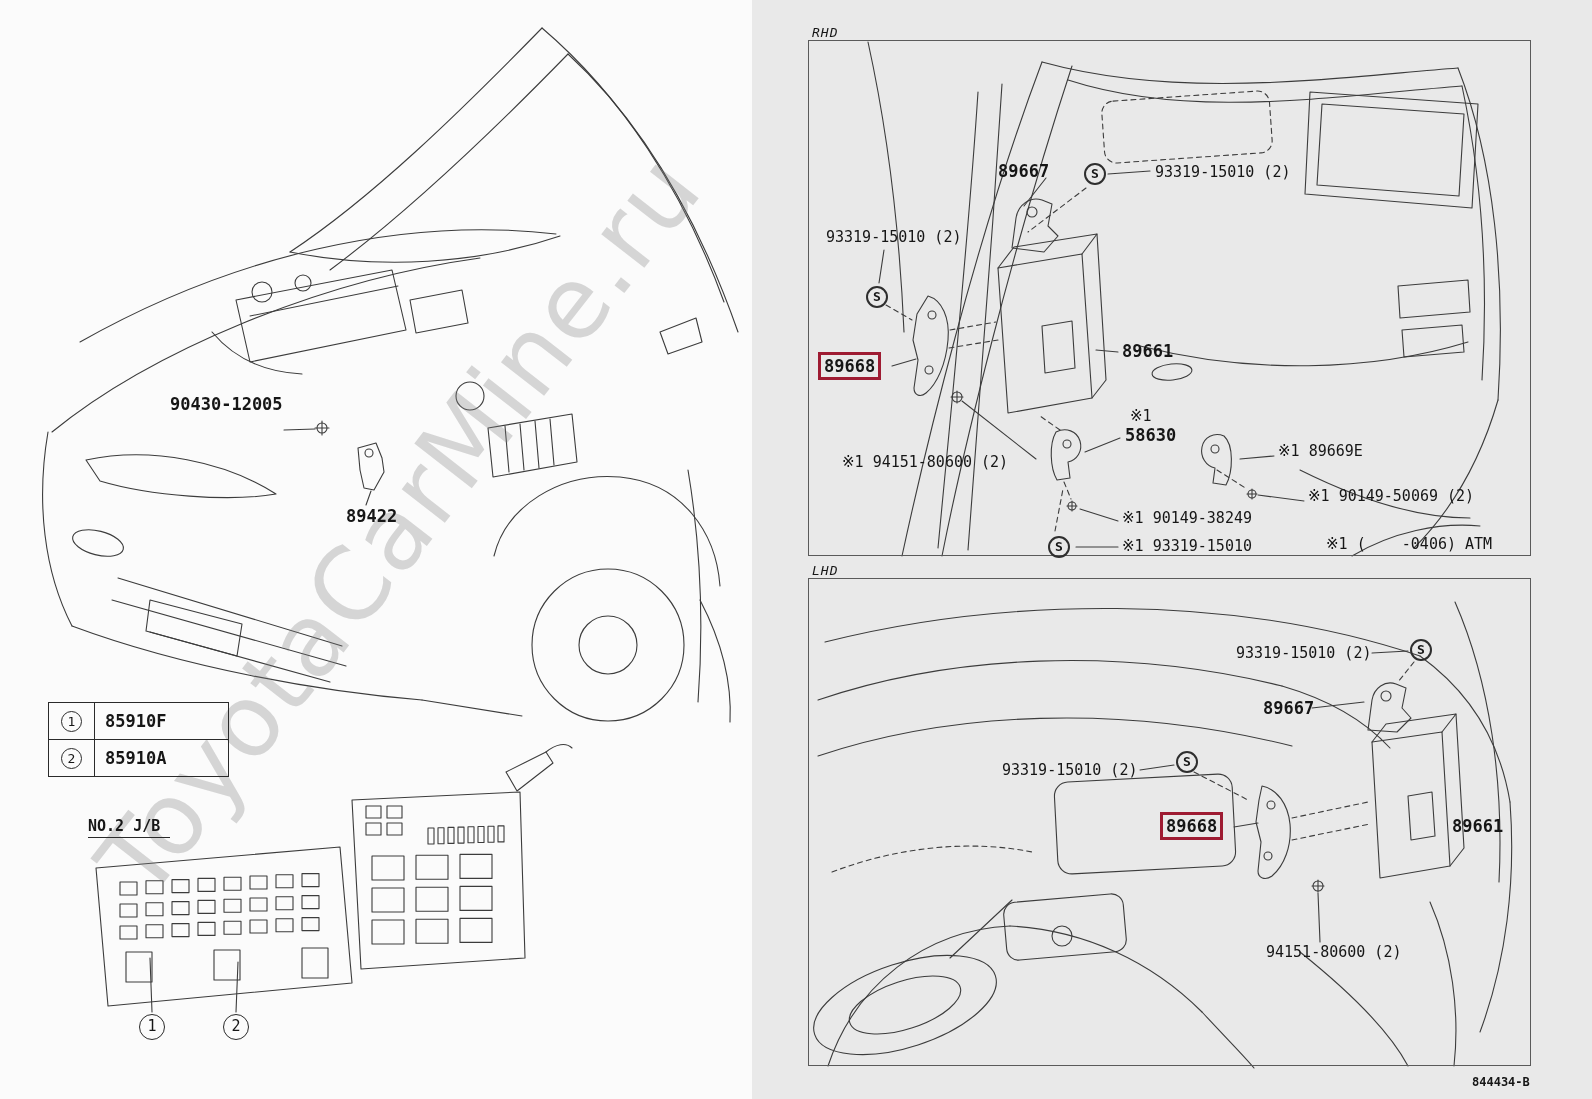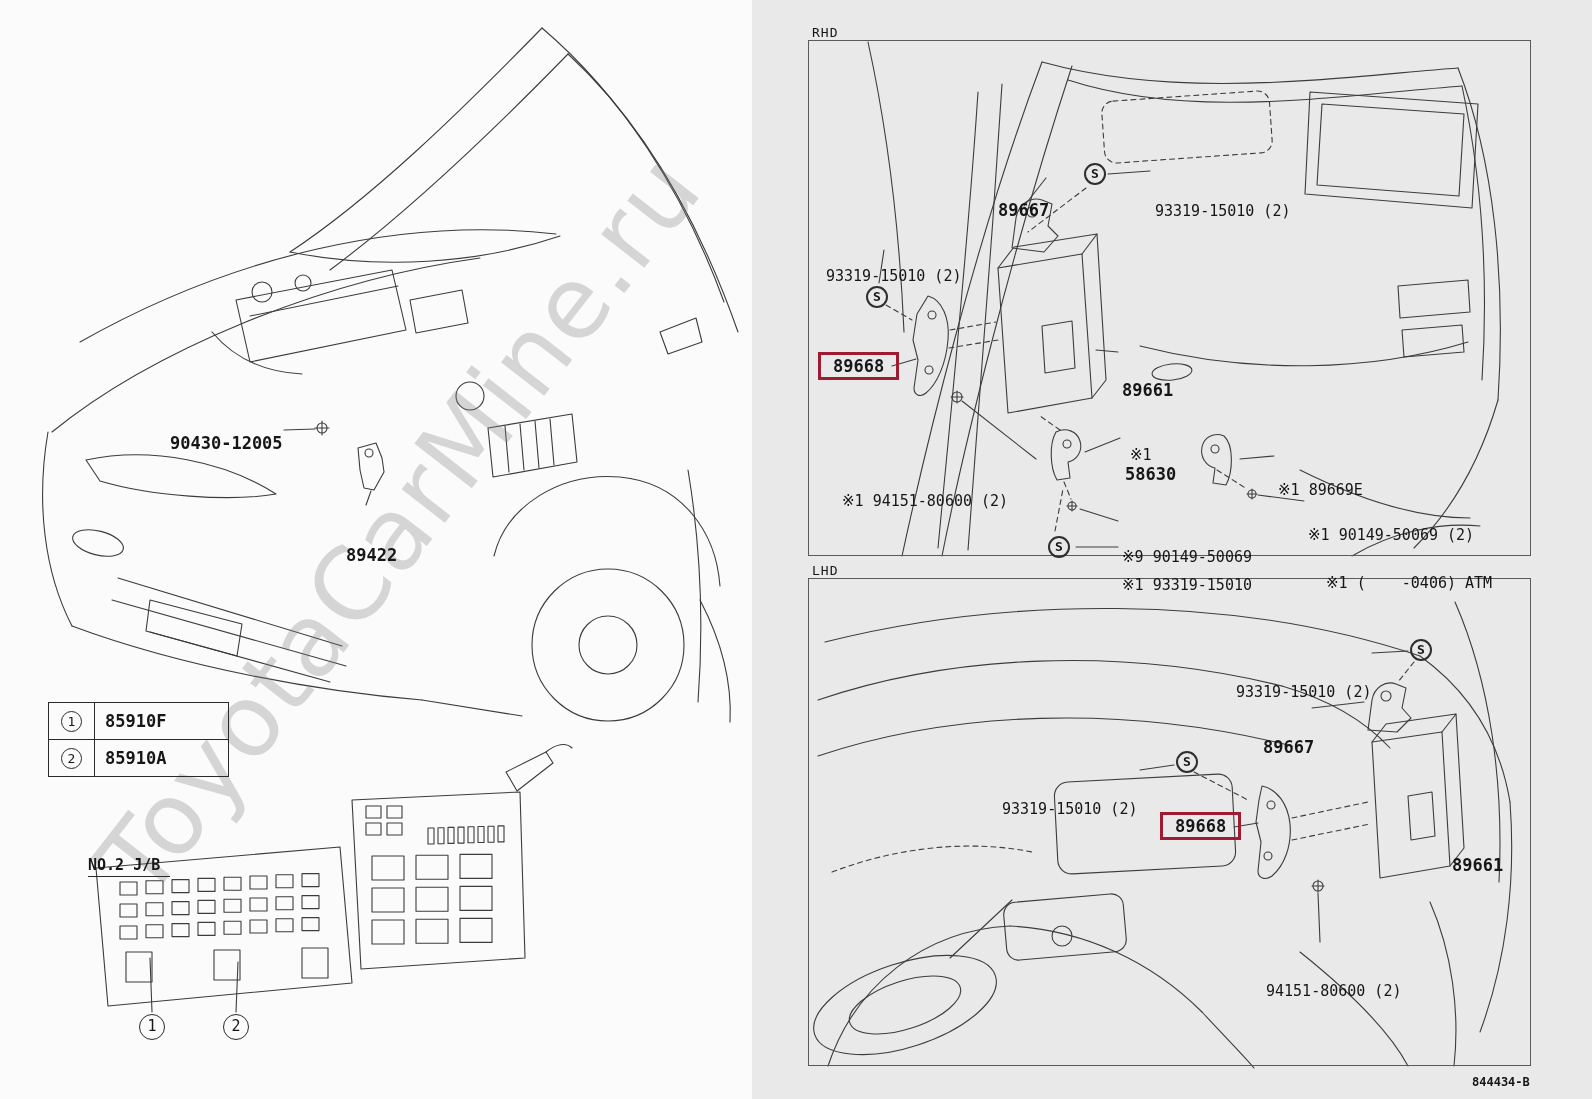--- a/index.html
+++ b/index.html
@@ -14,29 +14,29 @@
     fill:none; stroke:#3c3c3c; stroke-width:1.1; stroke-linecap:round; stroke-linejoin:round;
   }
   svg.art .dash { stroke-dasharray:5 4; }
   .watermark {
     position:absolute; left:-55px; top:470px; width:900px; height:110px; z-index:3;
     transform:rotate(-52deg); transform-origin:center center; text-align:center;
     font-family:"DejaVu Sans", sans-serif; font-size:100px; letter-spacing:2px;
     color:rgba(125,125,125,0.30); white-space:nowrap; pointer-events:none;
   }
   .frame { position:absolute; border:1px solid #5a5a5a; z-index:4; }
-  .lbl { position:absolute; z-index:5; font-size:15px; white-space:pre; line-height:1.15;margin-top:39px; }
+  .lbl { position:absolute; z-index:5; font-size:15px; white-space:pre; line-height:1.15; }
   .big { font-size:17px; font-weight:bold; }
-  .sec-title { position:absolute; z-index:5; font-size:13px; letter-spacing:1px; }
+  .sec-title { position:absolute; z-index:5; font-size:13px; letter-spacing:1px;font-style:italic; }
   .s-circle {
     position:absolute; z-index:5; width:22px; height:22px; border:2px solid #2e2e2e;
     border-radius:50%; text-align:center; line-height:18px; font-size:13px; font-weight:bold;
   }
   .red-label {
-    position:absolute; z-index:6; border:3px solid #9e1b32; padding:1px 12px;
+    position:absolute; z-index:6; border:3px solid #9e1b32; padding:1px 3px;
     font-size:17px; font-weight:bold; color:#161616; background:transparent; white-space:pre;
   }
   .legend {
     position:absolute; z-index:5; border-collapse:collapse;
   }
   .legend td { border:1.5px solid #2a2a2a; height:37px; vertical-align:middle; }
   .legend .num-cell { width:46px; text-align:center; }
   .legend .part-cell { width:134px; padding-left:10px; font-size:17px; font-weight:bold; }
   .circ {
     display:inline-block; width:21px; height:21px; border:1.5px solid #2a2a2a; border-radius:50%;
@@ -313,21 +313,21 @@
 <div class="lbl" style="left:1155px;top:164px">93319-15010 (2)</div>
 <div class="lbl" style="left:826px;top:229px">93319-15010 (2)</div>
 <div class="s-circle" style="left:866px;top:286px">S</div>
 <div class="red-label" style="left:818px;top:352px">89668</div>
 <div class="lbl big" style="left:1122px;top:342px">89661</div>
 <div class="lbl" style="left:1130px;top:408px">※1</div>
 <div class="lbl big" style="left:1125px;top:426px">58630</div>
 <div class="lbl" style="left:842px;top:454px">※1 94151-80600 (2)</div>
 <div class="lbl" style="left:1278px;top:443px">※1 89669E</div>
 <div class="lbl" style="left:1308px;top:488px">※1 90149-50069 (2)</div>
-<div class="lbl" style="left:1122px;top:510px">※9 90149-50069</div>
+<div class="lbl" style="left:1122px;top:510px">※1 90149-38249</div>
 <div class="s-circle" style="left:1048px;top:536px">S</div>
 <div class="lbl" style="left:1122px;top:538px">※1 93319-15010</div>
 <div class="lbl" style="left:1326px;top:536px">※1 (    -0406) ATM</div>
 
 <div class="lbl" style="left:1236px;top:645px">93319-15010 (2)</div>
 <div class="s-circle" style="left:1410px;top:639px">S</div>
 <div class="lbl big" style="left:1263px;top:699px">89667</div>
 <div class="lbl" style="left:1002px;top:762px">93319-15010 (2)</div>
 <div class="s-circle" style="left:1176px;top:751px">S</div>
 <div class="red-label" style="left:1160px;top:812px">89668</div>

